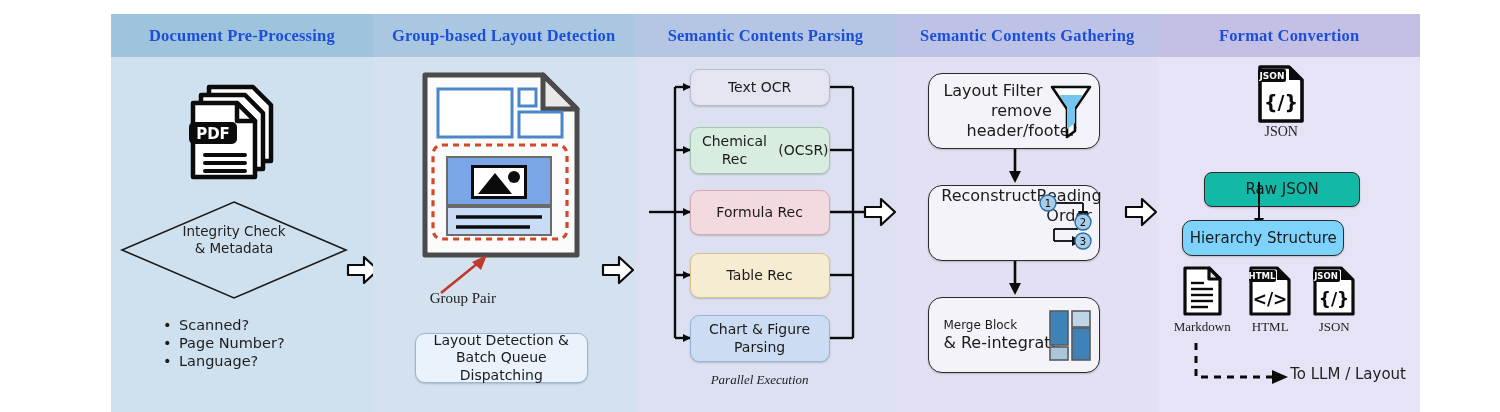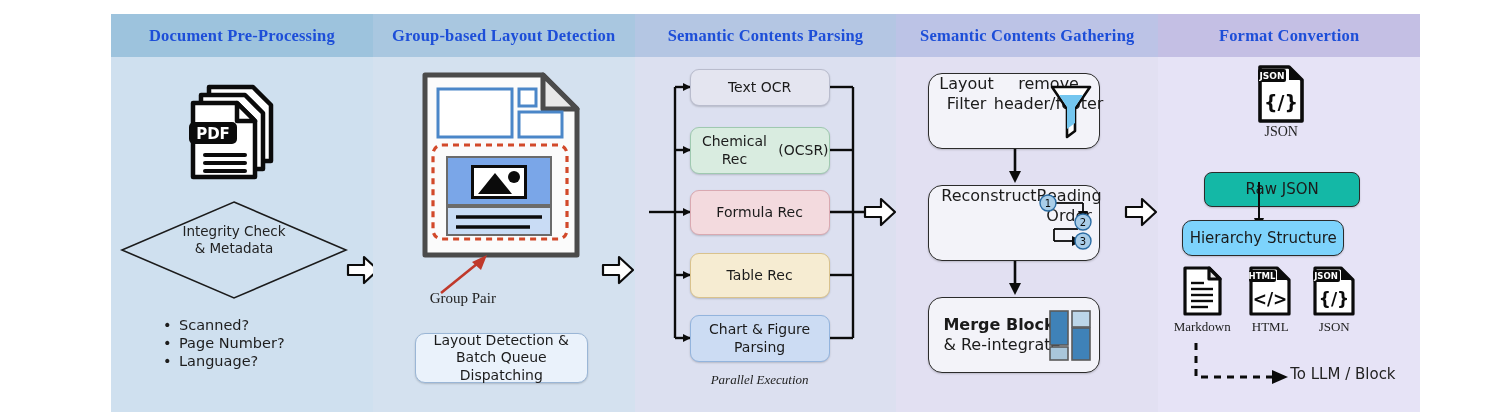--- a/index.html
+++ b/index.html
@@ -172,21 +172,21 @@
 
       <div class="lbl ital" style="left:55px;top:315px;width:140px;">Parallel Execution</div>
 
       <svg class="bigarrow" style="left:228px;top:138px;" viewBox="0 0 34 34">
         <path d="M2 12h16V4l14 13-14 13v-8H2z" fill="#fff" stroke="#0b0b0b" stroke-width="2.2" stroke-linejoin="round"></path>
       </svg>
     </div>
 
     <div class="col c4">
 
-      <div class="box" style="left:32px;top:16px;width:172px;height:76px;background:#f3f3f9;border-color:#2b2b2b;border-radius:14px;align-items:flex-start;padding-left:14px;box-sizing:border-box;justify-content:center;">
+      <div class="box" style="left:32px;top:16px;width:172px;height:76px;background:#f3f3f9;border-color:#2b2b2b;border-radius:14px;flex-direction:column;align-items:flex-start;padding-left:14px;box-sizing:border-box;justify-content:center;">
         <span style="font-size:16px;">Layout Filter</span>
         <span style="font-size:16px;">remove header/footer</span>
       </div>
       <svg style="position:absolute;left:152px;top:24px;width:46px;height:58px;" viewBox="0 0 46 58">
         <path d="M4 6h38L27 28v22l-8 6V28z" fill="#fff" stroke="#0b0b0b" stroke-width="2.6" stroke-linejoin="round"></path>
         <path d="M11 14h24L27 26v16l-8 6V26z" fill="#74c6ef"></path>
       </svg>
 
       <svg style="position:absolute;left:111px;top:92px;width:16px;height:36px;" viewBox="0 0 16 36">
         <line x1="8" y1="0" x2="8" y2="26" stroke="#0b0b0b" stroke-width="2.6"></line>
@@ -220,21 +220,21 @@
           <text x="47" y="54">3</text>
         </g>
       </svg>
 
       <svg style="position:absolute;left:111px;top:204px;width:16px;height:36px;" viewBox="0 0 16 36">
         <line x1="8" y1="0" x2="8" y2="26" stroke="#0b0b0b" stroke-width="2.6"></line>
         <polygon points="8,34 2,22 14,22" fill="#0b0b0b"></polygon>
       </svg>
 
       <div class="box" style="left:32px;top:240px;width:172px;height:76px;background:#f3f3f9;border-color:#2b2b2b;border-radius:14px;flex-direction:column;align-items:flex-start;padding-left:14px;box-sizing:border-box;justify-content:center;">
-        <span style="font-size:16px;font-weight:bold;">Merge Block</span>
+        <span style="font-size:12px;">Merge Block</span>
         <span style="font-size:16px;">&amp; Re-integrate</span>
       </div>
       <svg style="position:absolute;left:152px;top:250px;width:48px;height:56px;" viewBox="0 0 48 56">
         <g stroke="#5b5b5b" stroke-width="1.6">
           <rect x="2" y="4" width="18" height="34" fill="#3f82b8"></rect>
           <rect x="2" y="40" width="18" height="13" fill="#a9c6da"></rect>
           <rect x="24" y="4" width="18" height="16" fill="#bcd6e8"></rect>
           <rect x="24" y="21" width="18" height="32" fill="#3f82b8"></rect>
         </g>
       </svg>
@@ -296,17 +296,17 @@
         <rect x="3" y="5" width="27" height="12" rx="2" fill="#0b0b0b"></rect>
         <text x="16" y="14" font-family="DejaVu Sans, sans-serif" font-size="8.5" font-weight="bold" fill="#fff" text-anchor="middle">JSON</text>
         <text x="24" y="40" font-family="DejaVu Sans, sans-serif" font-size="17" font-weight="bold" fill="#0b0b0b" text-anchor="middle">{/}</text>
       </svg>
       <div class="lbl serif" style="left:146px;top:262px;width:60px;font-size:13px;">JSON</div>
 
       <svg style="position:absolute;left:30px;top:284px;width:112px;height:54px;" viewBox="0 0 112 54">
         <path d="M8 2v34h80" fill="none" stroke="#0b0b0b" stroke-width="3" stroke-dasharray="7 6"></path>
         <polygon points="100,36 84,29 84,43" fill="#0b0b0b"></polygon>
       </svg>
-      <div class="lbl" style="left:132px;top:308px;width:130px;text-align:left;font-size:15px;">To LLM / Block</div>
+      <div class="lbl" style="left:132px;top:308px;width:130px;text-align:left;font-size:15px;">To LLM / Layout</div>
     </div>
 
   </div>
 </div>
 
 </body></html>

